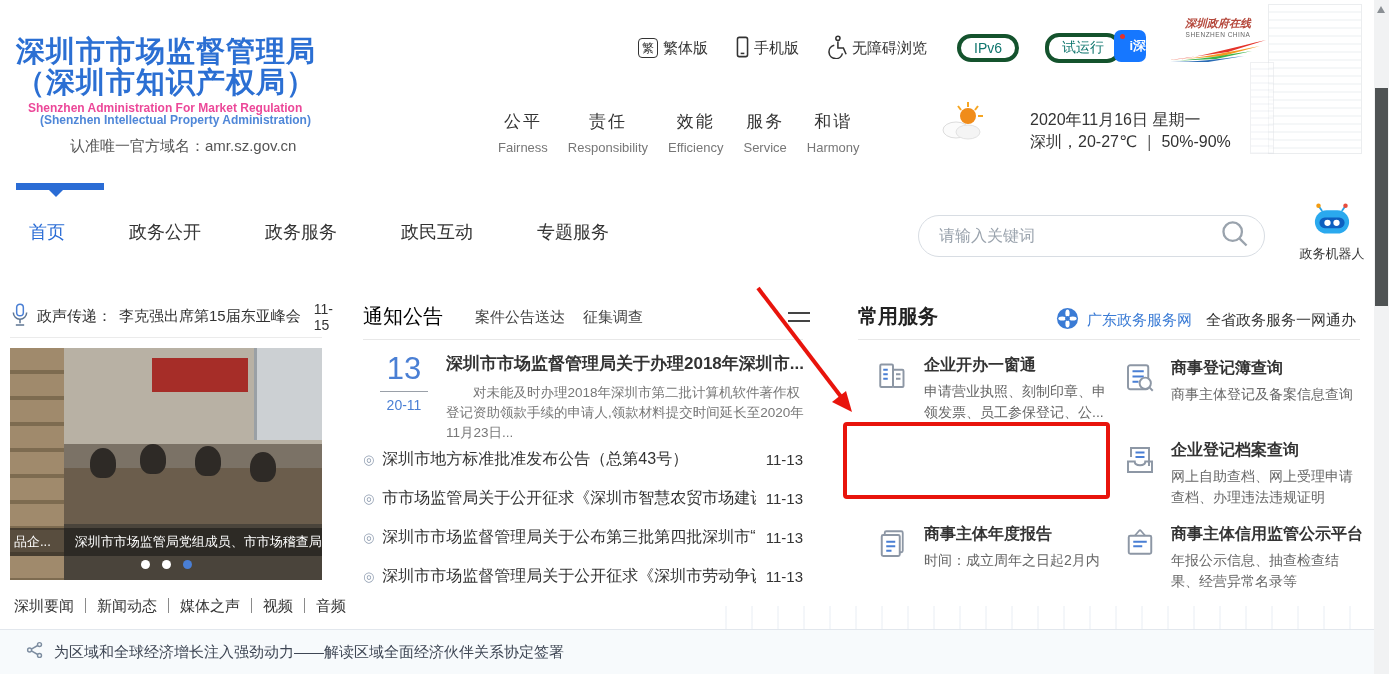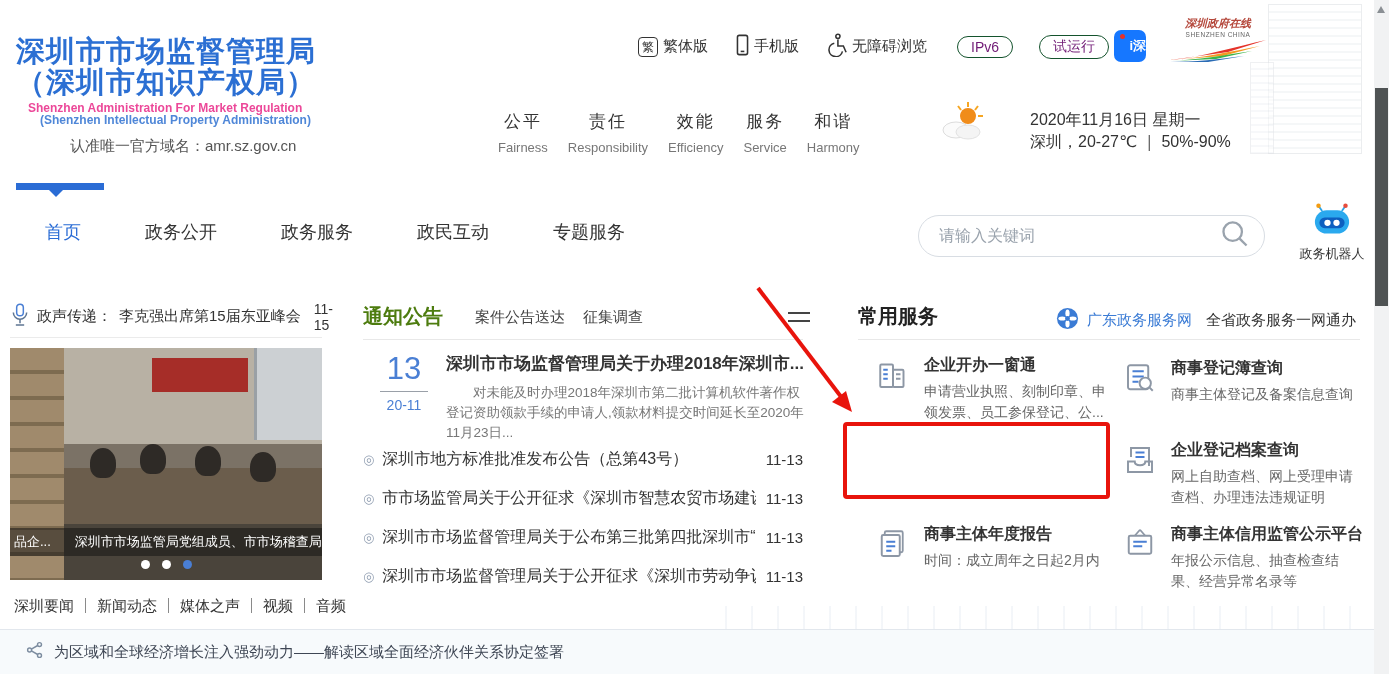--- a/index.html
+++ b/index.html
@@ -10,21 +10,21 @@
   
   .logo-t1{left:16px;top:32px;font-size:29px;font-weight:bold;color:#2b6fd3;letter-spacing:1px}
   .logo-t2{left:16px;top:63px;font-size:29px;font-weight:bold;color:#2b6fd3;letter-spacing:1px}
   .logo-e1{left:28px;top:101px;font-size:12px;font-weight:bold;color:#ec4899}
   .logo-e2{left:40px;top:113px;font-size:12px;font-weight:bold;color:#4f87d8}
   .logo-dom{left:70px;top:137px;font-size:15px;color:#555}
   .util{top:33px;display:flex;align-items:center;font-size:15px;color:#333}
   .u-item{display:flex;align-items:center;gap:5px;cursor:pointer}
   .badge-fan{display:inline-block;width:20px;height:20px;line-height:18px;text-align:center;
     border:1.5px solid #333;border-radius:4px;font-size:12px}
-  .pill{border:1px solid #14532d;border-radius:14px;padding:2px 13px;font-size:14px;color:#701a75;cursor:pointer}
+  .pill{border:4px solid #14532d;border-radius:14px;padding:2px 13px;font-size:14px;color:#0f766e;cursor:pointer}
   .appicon{left:1114px;top:30px;width:32px;height:32px;background:#1677ff;border-radius:7px;
     color:#fff;font-size:13px;font-weight:bold;display:flex;align-items:center;justify-content:flex-end;cursor:pointer}
   .appdot{position:absolute;width:5px;height:5px;border-radius:50%;background:#e7312a;left:6px;top:4px}
   .szlogo{left:1168px;top:16px;width:100px;text-align:center}
   .szlogo .l1{font-size:11px;font-weight:bold;color:#b5483c;font-style:italic}
   .szlogo .l2{font-size:6.5px;color:#666;letter-spacing:.5px}
   .bld{left:1268px;top:4px;width:94px;height:150px;border:1px solid #dcdfe3;opacity:.55;
     background:repeating-linear-gradient(180deg,#fff 0 6px,#eef1f4 6px 8px)}
   .bld2{left:1250px;top:62px;width:24px;height:92px;border:1px solid #e0e3e7;opacity:.5;
     background:repeating-linear-gradient(180deg,#fff 0 5px,#f0f3f6 5px 7px)}
@@ -32,21 +32,21 @@
   .values .zh{font-size:17px;color:#333;letter-spacing:2px}
   .values .en{font-size:13px;color:#777;margin-top:7px}
   .weather-ic{left:938px;top:100px}
   .wdate{left:1030px;top:110px;font-size:16px;color:#333}
   .winfo{left:1030px;top:132px;font-size:16px;color:#333}
 
   
   .navbar{left:16px;top:183px;width:88px;height:7px;background:#2a6cd5}
   .navtri{left:49px;top:190px;width:0;height:0;border-left:7px solid transparent;
     border-right:7px solid transparent;border-top:7px solid #2a6cd5}
-  .nav{left:45px;top:220px;display:flex;gap:64px;font-size:18px;color:#333}
+  .nav{left:29px;top:220px;display:flex;gap:64px;font-size:18px;color:#333}
   .nav .item{cursor:pointer}
   .nav .active{color:#2a6cd5}
   .search{left:918px;top:215px;width:347px;height:42px;border:1px solid #d8dde3;border-radius:21px;
     display:flex;align-items:center;padding:0 14px 0 20px;background:#fff}
   .search input{flex:1;border:none;outline:none;font-size:16px;color:#333;font-family:inherit;background:transparent}
   .search input::placeholder{color:#9aa3ad}
   .robot{left:1296px;top:203px;width:72px;text-align:center;cursor:pointer}
   .robot .lbl{font-size:13px;color:#333;margin-top:2px}
 
   
@@ -71,21 +71,21 @@
   .cap .main{margin-left:24px;cursor:pointer}
   .dots{position:absolute;left:0;top:212px;width:312px;display:flex;justify-content:center;gap:12px}
   .dots span{width:9px;height:9px;border-radius:50%;background:#fff;cursor:pointer}
   .dots .on{background:#4a7fd4}
   .newslinks{left:12px;top:598px;display:flex;align-items:center;font-size:15px;color:#333}
   .newslinks span{padding:0 11px;border-right:1px solid #8a8a8a;cursor:pointer;line-height:15px}
   .newslinks span:first-child{padding-left:2px}
   .newslinks span:last-child{border-right:none}
 
   
-  .n-title{left:363px;top:303px;font-size:20px;font-weight:bold;color:#4d7c0f}
+  .n-title{left:363px;top:303px;font-size:20px;font-weight:normal;color:#000000}
   .n-tab1{left:475px;top:308px;font-size:15px;color:#444;cursor:pointer}
   .n-tab2{left:583px;top:308px;font-size:15px;color:#444;cursor:pointer}
   .more{left:788px;top:312px;width:22px;cursor:pointer}
   .more i{display:block;height:2px;background:#444;margin-bottom:6px}
   .hr{height:1px;background:#e8e8e8}
   .feat{left:378px;top:352px;width:428px;display:flex}
   .datebox{width:52px;text-align:center;cursor:pointer}
   .datebox .d{font-size:31px;color:#4a7fd4;line-height:34px}
   .datebox .ln{height:1px;background:#9aa0a8;margin:5px 2px}
   .datebox .m{font-size:14px;color:#4a7fd4;margin-top:4px}

